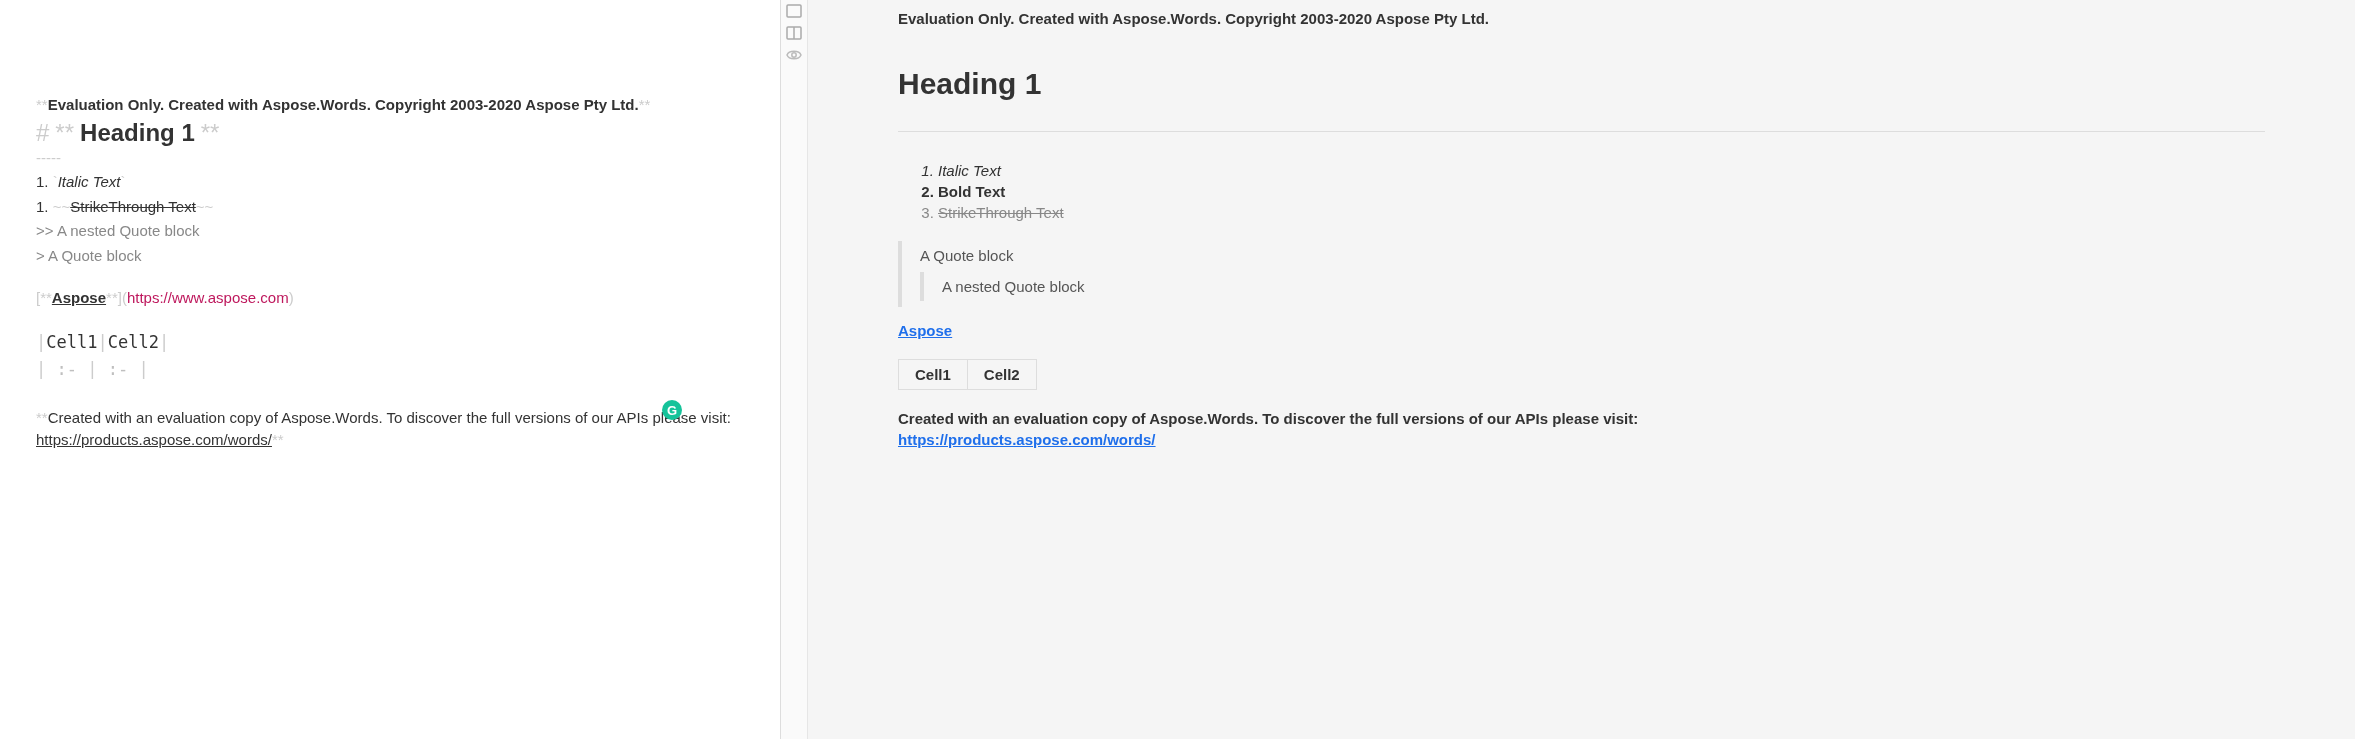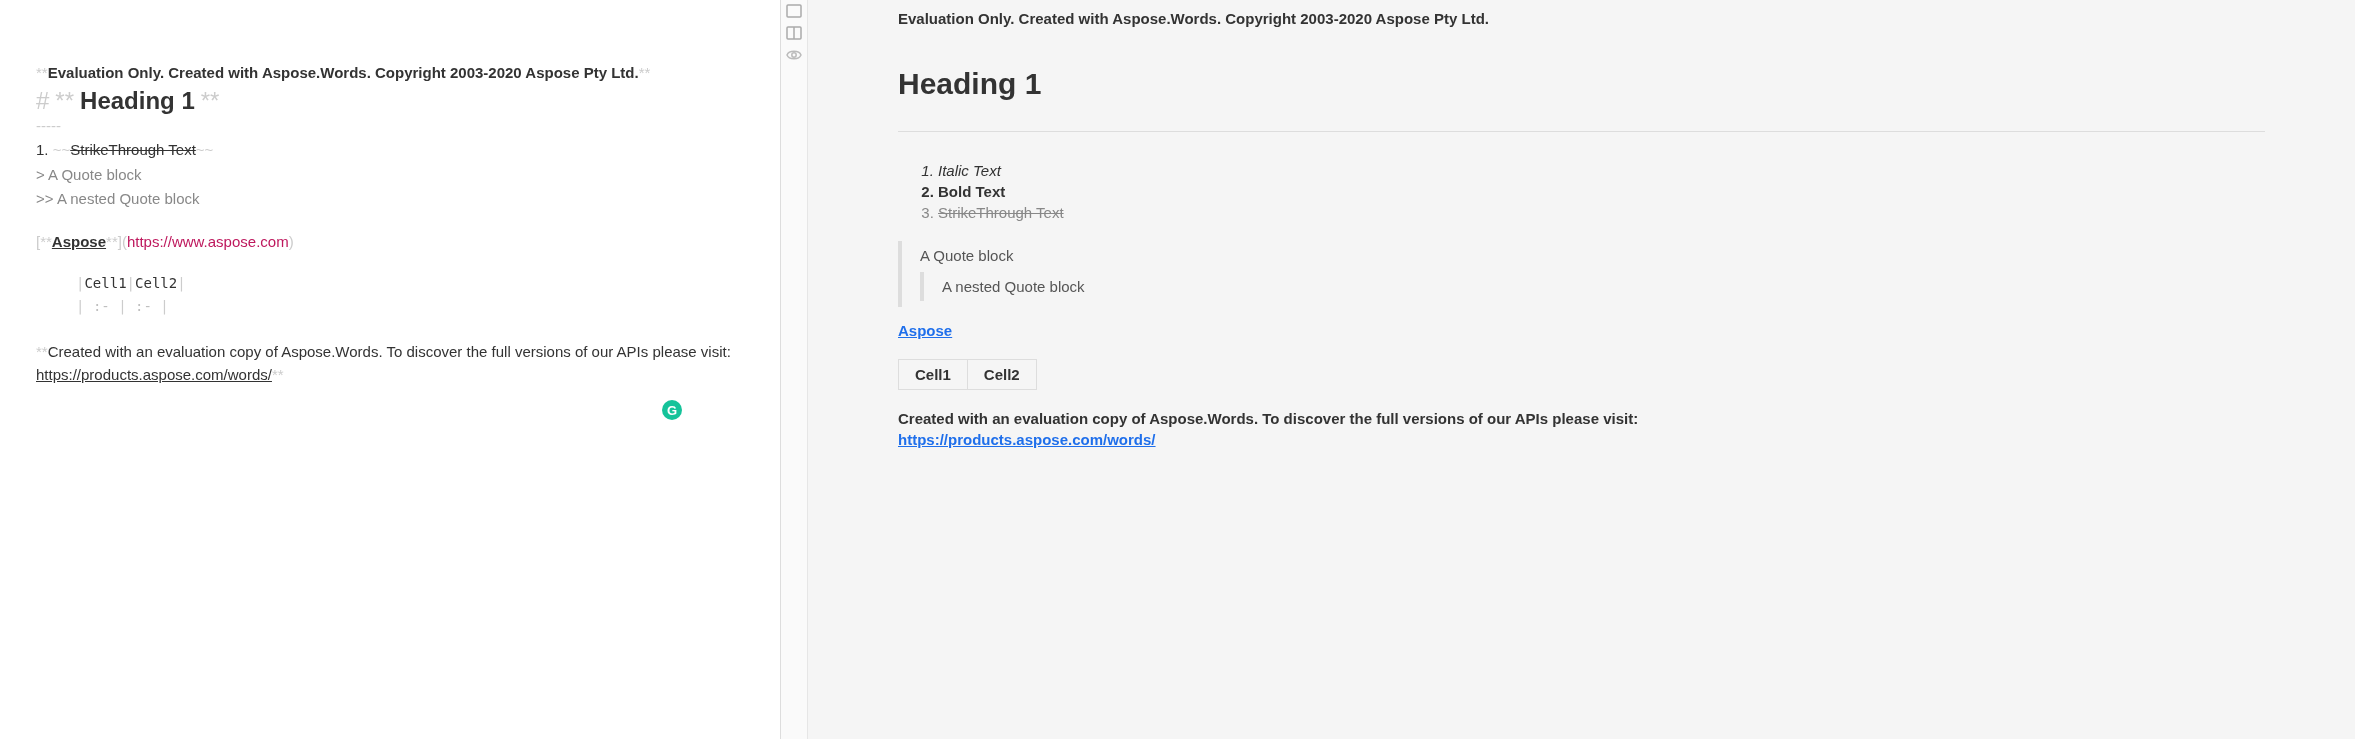--- a/index.html
+++ b/index.html
@@ -11,38 +11,38 @@
     background: #fff;
     display: flex;
     width: 2355px;
     height: 739px;
     overflow: hidden;
   }
 
   
   .editor-pane {
     flex: 0 0 780px;
-    padding: 62px 36px 0 36px;
+    padding: 94px 36px 0 36px;
     background: #fff;
     position: relative;
     overflow-y: auto;
   }
   .editor-pane .line { line-height: 1.5; margin-bottom: 2px; }
   .dim { color: #ccc; }
   .dim2 { color: #bfbfbf; }
   .bold { font-weight: 700; color: #333; }
   .heading-line { font-size: 24px; font-weight: 700; color: #333; display: flex; align-items: baseline; gap: 6px; margin-top: 2px; }
   .heading-line .hash { color: #ccc; font-weight: 400; }
   .heading-line .stars { color: #ccc; font-weight: 400; }
   .italic-src { font-style: italic; }
   .strike-src { text-decoration: line-through; }
   .quote-src { color: #888; }
   .link-url { color: #be185d; }
   .link-text { font-weight: 700; text-decoration: underline; color: #333; }
-  .mono { font-family: "Menlo","Consolas",monospace; font-size: 14px; margin-left: 40px; }
+  .mono { font-family: "Menlo","Consolas",monospace; font-size: 17px; }
   .pipe { color: #ccc; }
   .ruler { color: #ccc; letter-spacing: 0; }
   .footnote a { color: #333; text-decoration: underline; }
   .grammarly-badge {
     position: absolute;
     right: 98px;
     top: 400px;
     width: 20px; height: 20px;
     border-radius: 50%;
     background: #15c39a;
@@ -119,34 +119,38 @@
 
   <div class="heading-line">
     <span class="hash">#</span>
     <span class="stars">**</span>
       <span>Heading 1</span>
       <span class="stars">**</span>
   </div>
 
   <div class="line ruler dim">-----</div>
 
+  <div class="line">
+    <span>1.</span>
+    <span class="dim">`</span><span class="italic-src">Italic Text</span><span class="dim">`</span>
+  </div>
 
 
   <div class="line">
     <span>1.</span>
     <span class="dim">~~</span><span class="strike-src">StrikeThrough Text</span><span class="dim">~~</span>
   </div>
 
   <div class="line quote-src">
+    <span>&gt;&gt;</span>
+    <span>A nested Quote block</span>
+  </div>
+  <div class="line quote-src">
     <span>&gt;</span>
     <span>A Quote block</span>
-  </div>
-  <div class="line quote-src">
-    <span>&gt;&gt;</span>
-    <span>A nested Quote block</span>
   </div>
 
   <div class="line" style="margin-top:20px">
     <span class="dim">[</span><span class="dim">**</span><span class="link-text">Aspose</span><span class="dim">**</span><span class="dim">](</span><span class="link-url">https://www.aspose.com</span><span class="dim">)</span>
   </div>
 
   <div class="line mono" style="margin-top:20px">
     <span class="pipe">|</span><span>Cell1</span><span class="pipe">|</span><span>Cell2</span><span class="pipe">|</span>
   </div>
   <div class="line mono dim2">

